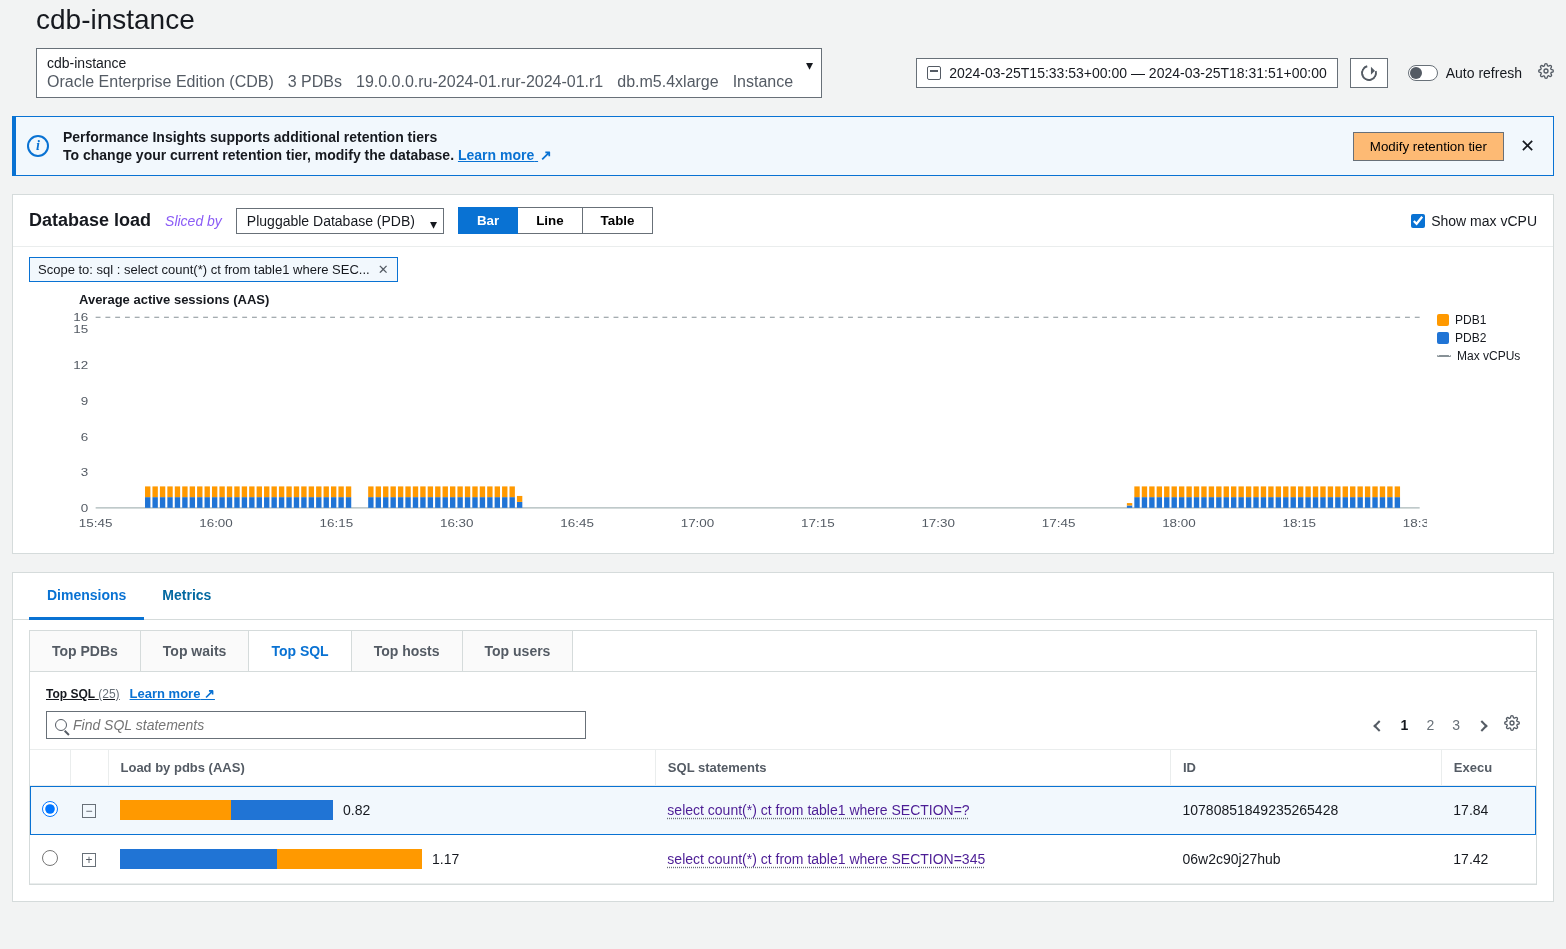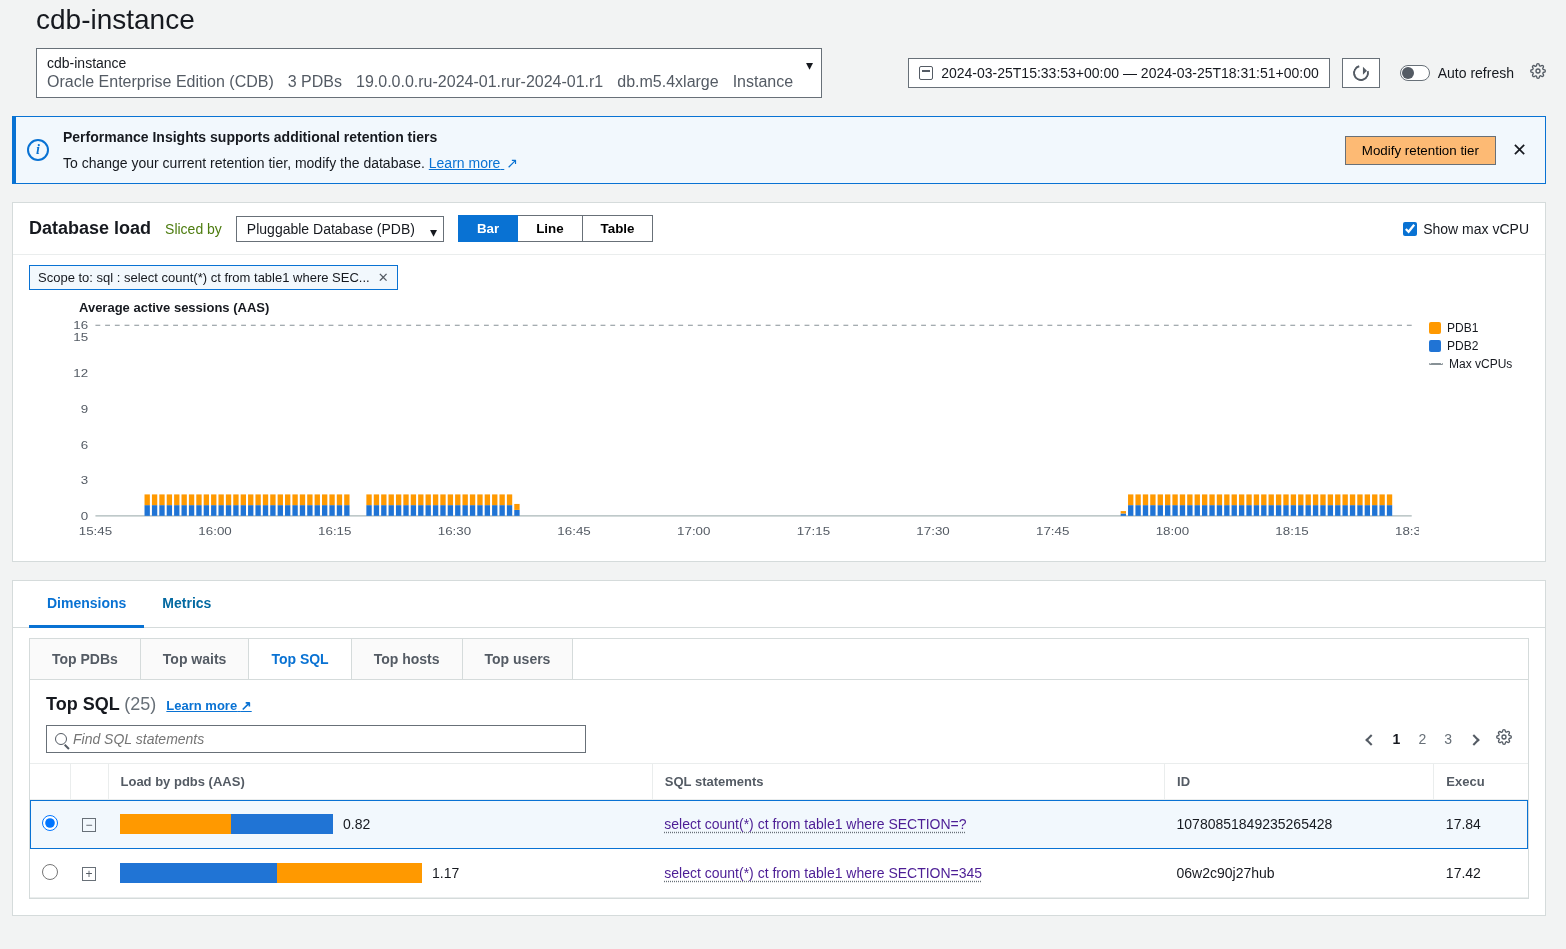--- a/index.html
+++ b/index.html
@@ -1,47 +1,47 @@
 <!DOCTYPE html>
 <html><head>
 <meta charset="utf-8">
 <style>
 * { box-sizing: border-box; margin: 0; padding: 0; }
 body { font-family: "Amazon Ember", "Helvetica Neue", Arial, sans-serif; background: #f2f3f3; color: #16191f; font-size: 14px; }
-.container { padding: 0 20px 12px 12px; }
+.container { padding: 0 12px 12px 12px; }
 
 h1.page-title { font-size: 28px; font-weight: 400; margin: 4px 0 12px 24px; }
 
 .instance-header { display: flex; align-items: center; gap: 12px; margin-bottom: 18px; padding: 0 0 0 24px; }
 .instance-selector { border: 1px solid #687078; padding: 6px 28px 6px 10px; position: relative; min-width: 500px; background: #fff; cursor: pointer; }
 .instance-selector .name { font-size: 14px; display: block; }
 .instance-selector .meta { font-size: 16px; color: #545b64; margin-top: 2px; display: flex; gap: 14px; }
 .instance-selector .caret { position: absolute; right: 8px; top: 8px; }
 .spacer { flex: 1; }
 .time-range { border: 1px solid #687078; background: #fff; padding: 6px 10px; display: flex; align-items: center; gap: 8px; }
 .icon-btn { border: 1px solid #687078; background: #fff; padding: 6px 10px; display: inline-flex; align-items: center; cursor: pointer; }
 .toggle { display: inline-flex; align-items: center; gap: 8px; margin-left: 8px; }
 .toggle-track { width: 30px; height: 16px; border-radius: 8px; background: #fff; border: 1px solid #687078; position: relative; }
 .toggle-thumb { width: 12px; height: 12px; background: #545b64; border-radius: 50%; position: absolute; left: 1px; top: 1px; }
 
 .info-banner { border: 1px solid #0972d3; background: #f2f8fd; display: flex; align-items: center; padding: 12px 14px; margin-bottom: 18px; border-left: 1px solid #0972d3; }
 .info-banner.blue-edge { box-shadow: inset 3px 0 0 #0972d3; }
 .info-icon { width: 22px; height: 22px; border: 2px solid #0972d3; border-radius: 50%; display: inline-flex; align-items: center; justify-content: center; color: #0972d3; font-weight: bold; font-family: serif; font-style: italic; margin-right: 14px; flex-shrink: 0; }
 .info-body .title { font-weight: 700; }
-.info-body .sub { color: #16191f; margin-top: 10px; }
+.info-body .sub { color: #16191f; margin-top: 2px; font-weight: bold; }
 .info-body a { color: #0972d3; }
 .ext-icon { display:inline-block; margin-left:2px; }
 .banner-actions { margin-left: auto; display: flex; align-items: center; gap: 12px; }
 .btn-outline { border: 1px solid #687078; background: #fdba74; padding: 6px 16px; font-weight: 400; cursor: pointer; }
 .close-x { font-size: 18px; cursor: pointer; padding: 4px; }
 
 .panel { background: #fff; border: 1px solid #d5dbdb; margin-bottom: 18px; }
 .panel-header { display: flex; align-items: center; padding: 12px 16px; border-bottom: 1px solid #eaeded; gap: 14px; flex-wrap: wrap; }
 .panel-title { font-size: 18px; font-weight: 700; }
-.label-small { color: #4d7c0f; }
+.label-small { color: #8b5cf6; font-style: italic; }
 .select { border: 1px solid #687078; padding: 4px 28px 4px 10px; position: relative; background: #fff; cursor: pointer; }
 .select .caret { position: absolute; right: 6px; top: 7px; }
 .seg { display: inline-flex; }
 .seg button { border: 1px solid #687078; background: #fff; padding: 5px 18px; font-weight: 700; cursor: pointer; }
 .seg button + button { border-left: none; }
 .seg button.active { background: #0972d3; color: #fff; border-color: #0972d3; }
 .right-controls { margin-left: auto; display: flex; align-items: center; gap: 6px; }
 .cb { width: 14px; height: 14px; accent-color: #0972d3; }
 
 .scope-row { padding: 10px 16px 0 16px; }
@@ -64,21 +64,21 @@
 .tabs-major { display: flex; border-bottom: 1px solid #d5dbdb; padding-left: 16px; }
 .tabs-major .tab { padding: 14px 18px; font-weight: 700; color: #0369a1; cursor: pointer; }
 .tabs-major .tab.active { color: #0972d3; border-bottom: 3px solid #0972d3; margin-bottom: -1px; }
 
 .subpanel { padding: 10px 16px 16px 16px; }
 .tabs-minor { display: flex; border: 1px solid #d5dbdb; border-bottom: none; }
 .tabs-minor .tab { padding: 12px 22px; font-weight: 700; color: #545b64; border-right: 1px solid #d5dbdb; cursor: pointer; background:#fafafa; }
 .tabs-minor .tab.active { color: #0972d3; background: #fff; }
 .inner-card { border: 1px solid #d5dbdb; padding: 14px 0 0 0; }
 .section-head { display: flex; align-items: baseline; gap: 10px; padding: 0 16px 10px 16px; }
-.section-head h3 { font-size: 18px; font-weight: 700; }
+.section-head h3 { font-size: 12px; font-weight: 700; text-decoration: underline; }
 .section-head .count { color: #687078; font-weight: 400; }
 .learn { color: #0972d3; font-size: 13px; font-weight: 700; }
 .search-row { display: flex; align-items: center; padding: 0 16px 10px 16px; gap: 10px; }
 .search-input { flex: 0 0 540px; display: flex; align-items: center; border: 1px solid #687078; padding: 5px 8px; gap: 6px; }
 .search-input input { border: none; outline: none; flex: 1; font-style: italic; color: #687078; font-size: 14px; }
 .pager { margin-left: auto; display: flex; align-items: center; gap: 10px; color: #687078; }
 .pager .pg { cursor: pointer; padding: 2px 4px; }
 .pager .pg.active { color: #16191f; font-weight: 700; }
 .gear { cursor: pointer; font-size: 16px; margin-left: 4px; }
 

